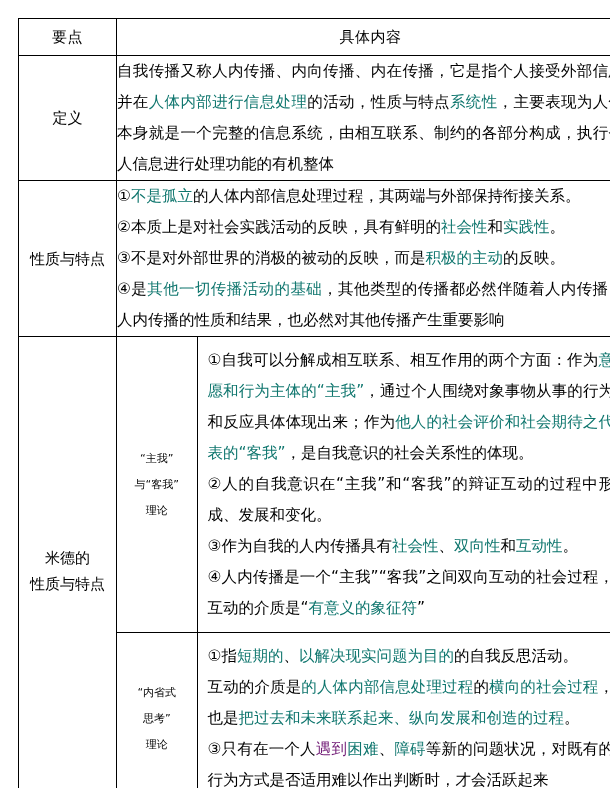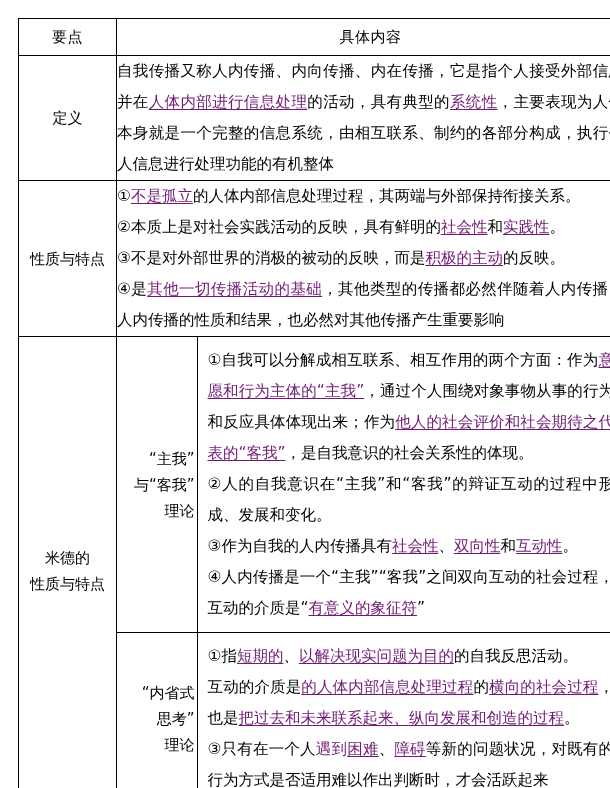--- a/index.html
+++ b/index.html
@@ -78,33 +78,32 @@
   table.sub td {
     border: 0;
     padding: 0;
     vertical-align: middle;
     margin-left: 33px;
   }
   table.sub tr + tr td { border-top: 1.2px solid #000; }
   table.sub td.sub-label {
     width: 80px;
     border-right: 1.2px solid #000;
-    text-align: right;
-    font-size: 15px;
+    text-align: center;
+    font-size: 11px;
     line-height: 26px;
     padding: 4px 2px;
   }
   table.sub td.sub-body {
     vertical-align: top;
     padding: 8px 10px 8px 10px;
   }
 
   .hl {
-    color: #701a75;
-    text-decoration: underline;
+    color: #0f766e;
     text-underline-offset: 2px;
   }
   .hl-nu {
     color: #701a75;
     text-decoration: none;
   }
 </style>
 </head>
 <body>
 
@@ -120,21 +119,21 @@
         <th class="hdr">要点</th>
         <th class="hdr" colspan="2">具体内容</th>
       </tr>
     </thead>
     <tbody>
 
       <tr>
         <td class="keycell">定义</td>
         <td class="bodycell" colspan="2">
           <div class="richtext">
-              <div class="para"><span>自我传播又称人内传播、内向传播、内在传播，它是指个人接受外部信息并在</span><span class="hl">人体内部进行信息处理</span><span>的活动，具有典型的</span><span class="hl">系统性</span><span>，主要表现为人体本身就是一个完整的信息系统，由相互联系、制约的各部分构成，执行个人信息进行处理功能的有机整体</span></div>
+              <div class="para"><span>自我传播又称人内传播、内向传播、内在传播，它是指个人接受外部信息并在</span><span class="hl">人体内部进行信息处理</span><span>的活动，性质与特点</span><span class="hl">系统性</span><span>，主要表现为人体本身就是一个完整的信息系统，由相互联系、制约的各部分构成，执行个人信息进行处理功能的有机整体</span></div>
             </div>
         </td>
       </tr>
 
       <tr>
         <td class="keycell">性质与特点</td>
         <td class="bodycell" colspan="2">
           <div class="richtext">
               <div class="para"><span>①</span><span class="hl">不是孤立</span><span>的人体内部信息处理过程，其两端与外部保持衔接关系。</span></div>
               <div class="para"><span>②本质上是对社会实践活动的反映，具有鲜明的</span><span class="hl">社会性</span><span>和</span><span class="hl">实践性</span><span>。</span></div>

